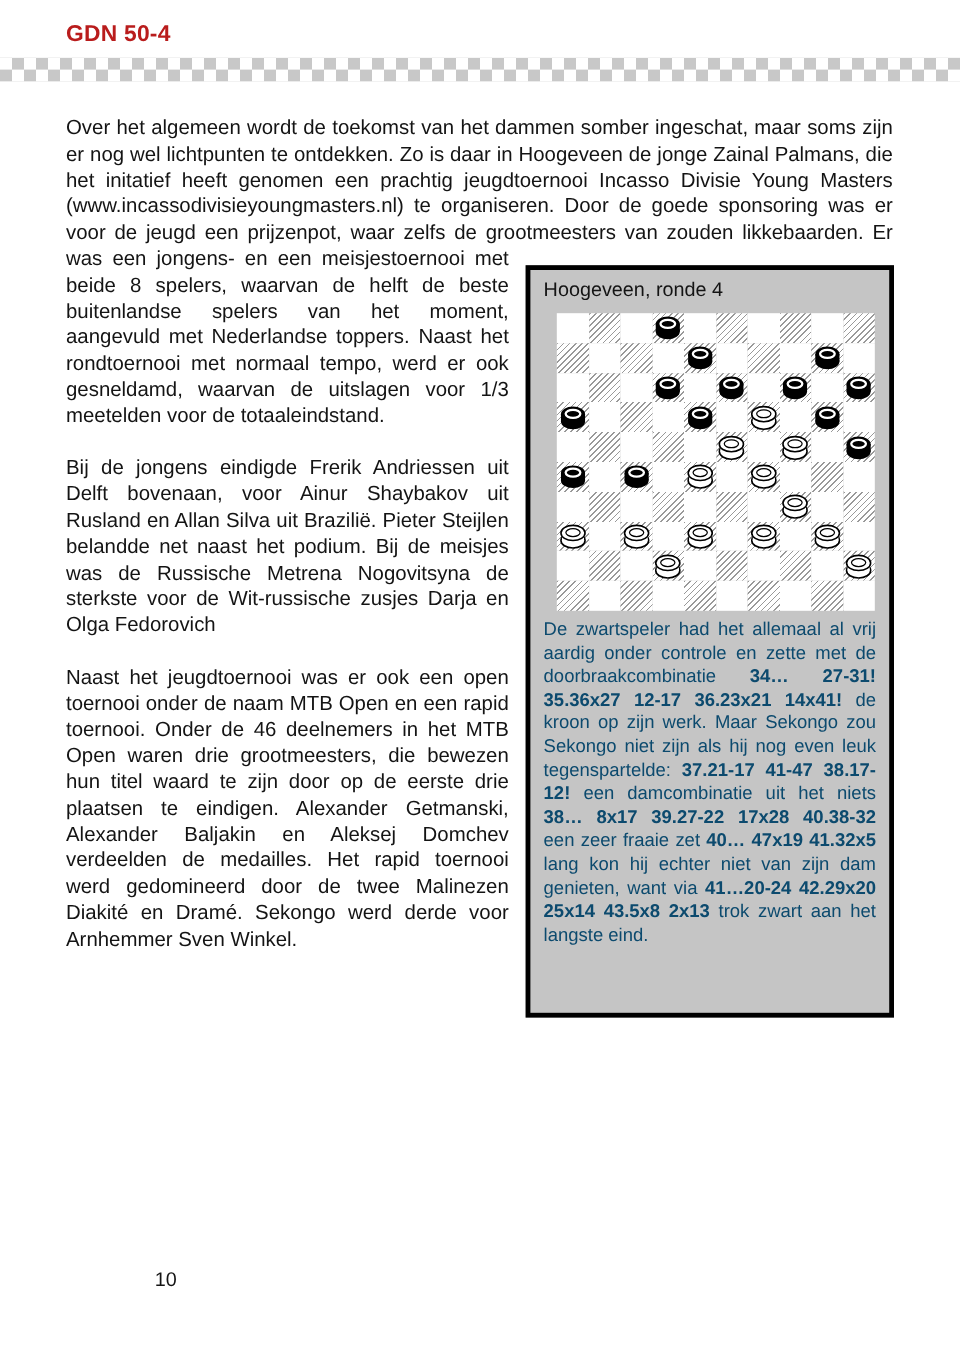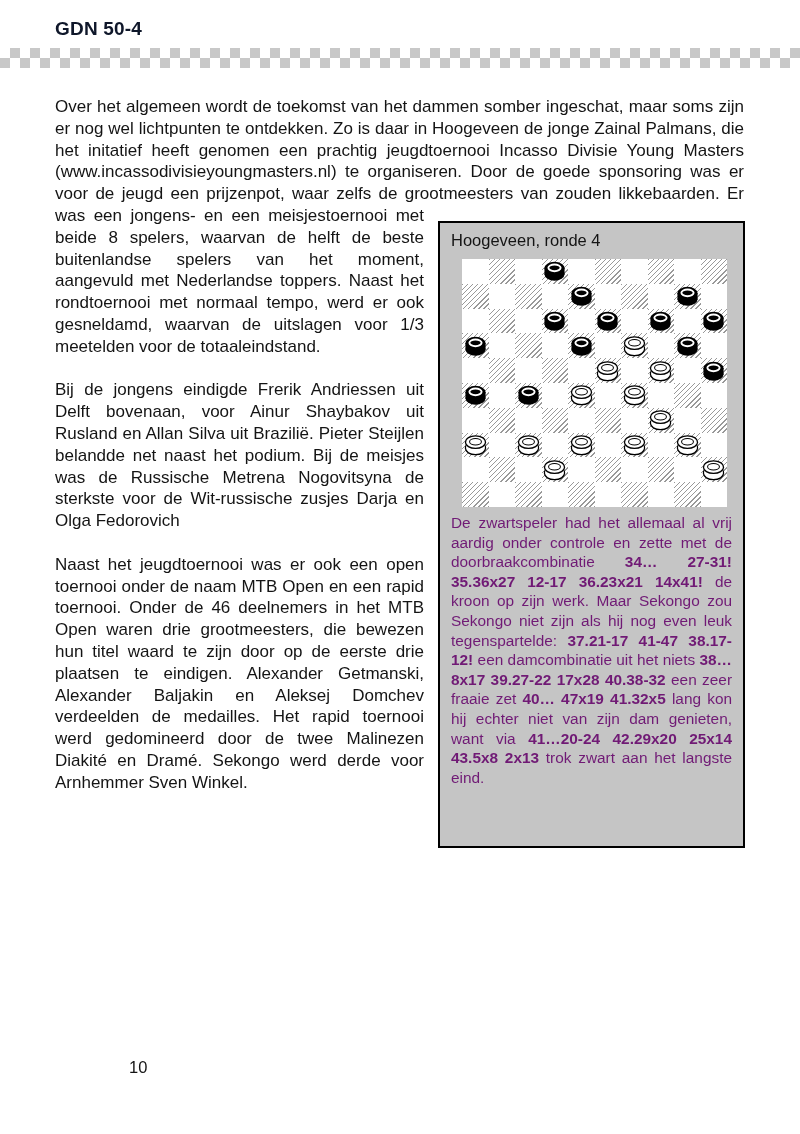--- a/index.html
+++ b/index.html
@@ -3,55 +3,55 @@
 <meta charset="utf-8">
 <style>
   html,body { margin:0; padding:0; }
   body {
     width:800px; height:1134px; position:relative; background:#ffffff;
     font-family:"Liberation Sans", sans-serif; color:#141414;
     -webkit-font-smoothing:antialiased;
   }
   .hdr-title {
     position:absolute; left:55px; top:18px;
-    font-size:19px; font-weight:bold; letter-spacing:0.2px; color:#0f172a;
+    font-size:19px; font-weight:bold; letter-spacing:0.2px; color:#b91c1c;
   }
   .checker-band {
     position:absolute; left:0; top:48px; width:800px; height:20px;
     background:repeating-conic-gradient(#c8c8c8 0% 25%, #ffffff 0% 50%);
     background-size:20px 20px;
   }
   .content {
     position:absolute; left:55px; top:96px; width:690px;
     font-size:17px; line-height:21.8px; text-align:justify;
   }
   .content p { margin:0 0 21.8px 0; }
   .article-heading { font-style:italic; margin:0 0 0 0 !important; text-align:left; }
   .float-spacer { float:right; width:1px; height:125px; }
   .info-box {
     float:right; clear:right; width:307px; box-sizing:border-box;
     margin-left:14px; margin-bottom:12px;
-    background:#c5c5c5; border:2px solid #000000;
+    background:#c5c5c5; border:4px solid #000000;
     min-height:627px; padding-bottom:10px;
   }
   .box-title { margin:6px 11px 0 11px; font-size:16.5px; line-height:23px; text-align:left; }
   .board {
     width:265px; margin:7px 0 0 22px;
     display:grid; grid-template-columns:repeat(10, 26.5px); grid-auto-rows:24.8px;
   }
   .sq { display:flex; align-items:center; justify-content:center; }
   .sq.light { background:#ffffff; }
   .sq.dark  {
     background-color:#ffffff;
     background-image:repeating-linear-gradient(135deg, #999999 0px, #999999 1px, rgba(0,0,0,0) 1px, rgba(0,0,0,0) 3.6px);
   }
   .piece-svg { display:block; }
   .analysis {
     margin:6px 11px 0 11px; font-size:15.4px; line-height:19.6px;
-    text-align:justify; color:#701a75;
+    text-align:justify; color:#0c4a6e;
   }
   .analysis .nb { font-weight:bold; }
   .page-number { position:absolute; left:129px; top:1058px; font-size:16.5px; }
 </style>
 </head>
 <body>
 
 <div class="hdr-title">GDN 50-4</div>
 <div class="checker-band"></div>
 

